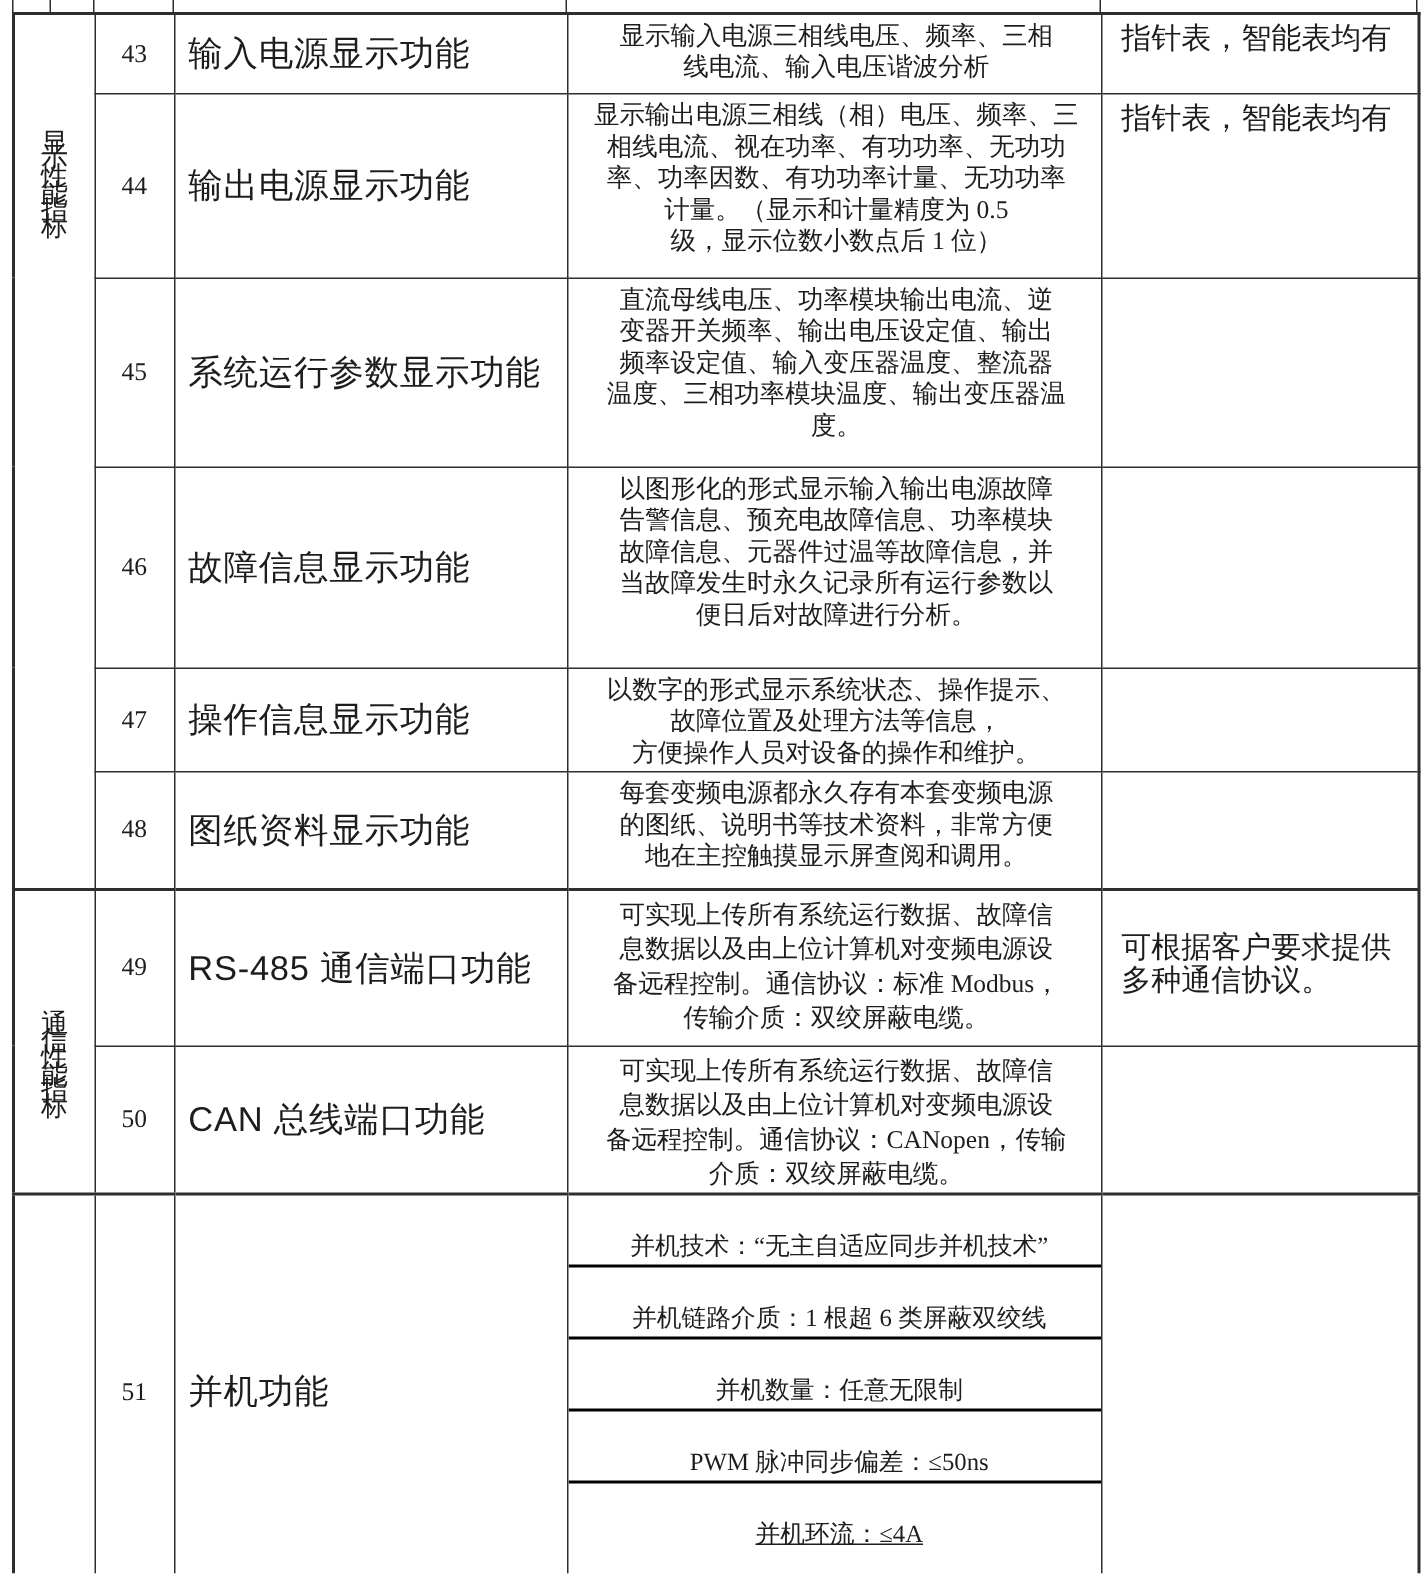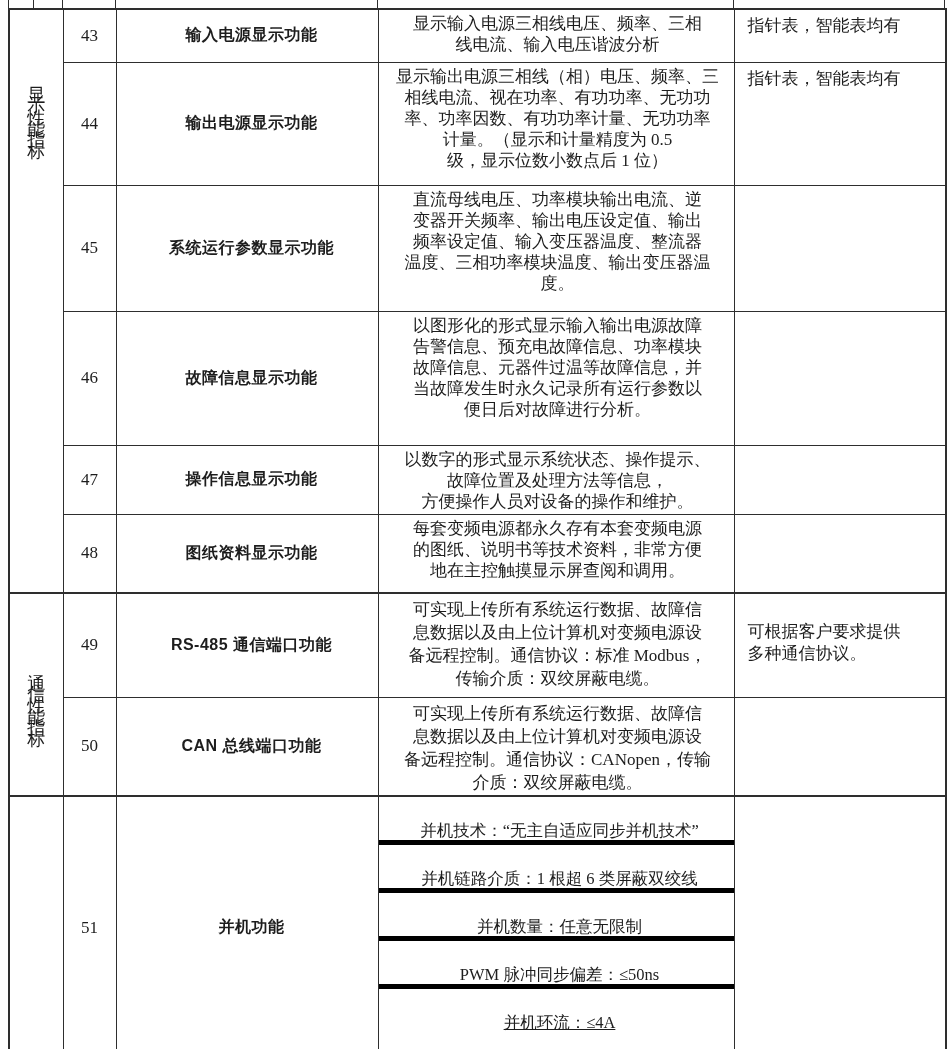--- a/index.html
+++ b/index.html
@@ -23,42 +23,42 @@
   tr.r46{height:134px;} tr.r47{height:69px;}  tr.r48{height:79px;}
   tr.r49{height:104px;} tr.r50{height:99px;}  tr.r51{height:135px;}
 
   
   tr.sec td{border-top:2px solid #2e2e2e;}
 
   .num{text-align:center;vertical-align:middle;font-size:17px;}
   .func{
     vertical-align:middle;padding-left:9px;
     font-family:"Liberation Sans","DejaVu Sans",sans-serif;
-    font-weight:bold;font-size:16px;letter-spacing:0.5px;text-align:center;
+    font-weight:normal;font-size:23px;letter-spacing:0.5px;
   }
   .desc{font-size:17px;line-height:21px;padding:3px 4px 0 7px;white-space:pre-line;text-align:center;}
   tr.r49 .desc, tr.r50 .desc{line-height:23px;padding-top:4px;}
-  .note{font-size:17px;line-height:22px;padding:5px 6px 0 13px;white-space:pre-line;}
+  .note{font-size:20px;line-height:22px;padding:5px 6px 0 13px;white-space:pre-line;}
   tr.r49 .note{padding-top:27px;}
 
   
   .cat{text-align:center;}
   .vtext{
     writing-mode:vertical-rl;text-orientation:upright;
     display:inline-block;font-size:18px;line-height:18px;
   }
   .catA{vertical-align:top;}    .catA .vtext{margin-top:62px;letter-spacing:11px;}
   .catB{vertical-align:middle;} .catB .vtext{letter-spacing:11px;}
   .catC{vertical-align:bottom;}
 
   
   .descsub{padding:0;}
   .subrow{
     height:27px;line-height:26px;padding-left:7px;box-sizing:border-box;
-    border-bottom:5px solid #000000;font-size:16.5px;
+    border-bottom:2px solid #000000;font-size:16.5px;
     white-space:nowrap;overflow:hidden;
   }
   .subrow.last{border-bottom:none;text-decoration:underline;}
 </style>
 </head>
 <body>
 
 <div class="page">
 
   <span class="vs" style="left:8px"></span>

